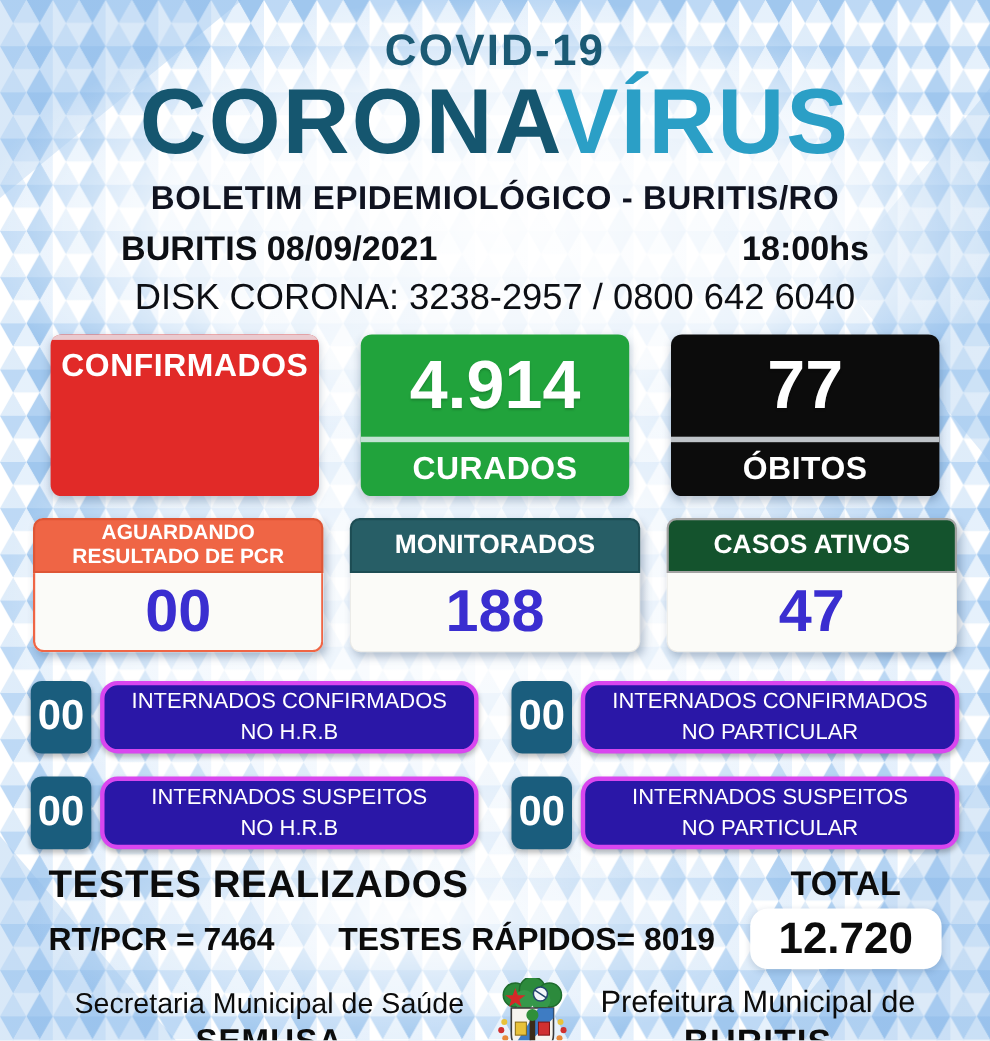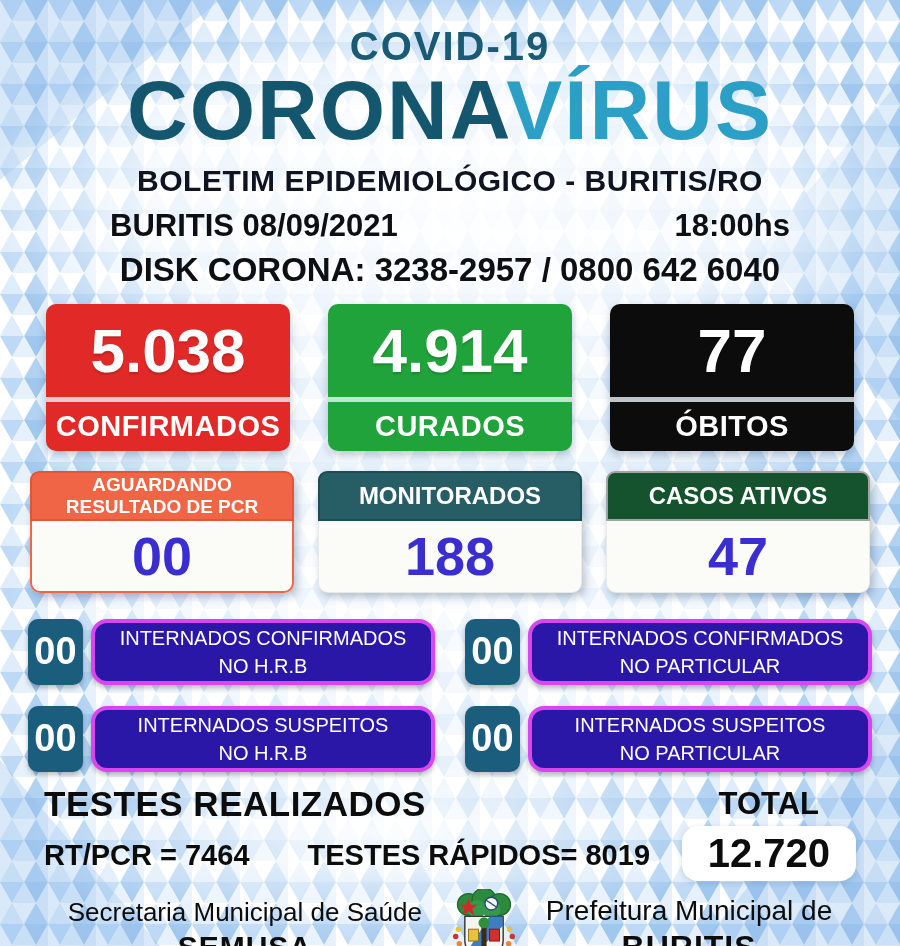--- a/index.html
+++ b/index.html
@@ -18,21 +18,21 @@
   }
 
   .content { position:relative; z-index:2; width:100%; height:100%; padding-top:24px; }
 
   
   .covid-title { text-align:center; font-size:40px; font-weight:800; color:#1b5a74; letter-spacing:2px; }
   .corona-title { text-align:center; font-size:84px; font-weight:800; line-height:.95; letter-spacing:2px; color:#15566f; margin-top:2px; }
   .corona-title .virus { color:#2b9fc6; }
   .bulletin-line { text-align:center; font-size:30px; font-weight:800; color:#101320; margin-top:13px; letter-spacing:.5px; }
   .date-row { width:680px; margin:10px auto 0; display:flex; justify-content:space-between; font-size:31px; font-weight:800; color:#0d0f14; }
-  .hotline-line { text-align:center; font-size:33px; font-weight:700; color:#0d0f14; margin-top:7px; }
+  .hotline-line { text-align:center; font-size:33px; font-weight:400; color:#0d0f14; margin-top:7px; }
 
   
   .primary-row { display:flex; justify-content:center; gap:38px; margin-top:15px; }
   .p-card { width:244px; border-radius:10px; overflow:hidden; box-shadow:0 4px 8px rgba(30,60,100,.28); }
   .p-card .num { height:93px; display:flex; align-items:center; justify-content:center; font-size:62px; font-weight:800; color:#fff; text-shadow:0 2px 2px rgba(0,0,0,.18); }
   .p-card .sep { height:5px; background:rgba(236,243,249,.8); }
   .p-card .lbl { height:49px; display:flex; align-items:center; justify-content:center; font-size:29px; font-weight:800; color:#fff; letter-spacing:.5px; }
   .p-red { background:#e12a28; }
   .p-green { background:#21a33c; }
   .p-black { background:#0c0c0c; }
@@ -101,21 +101,20 @@
     <div class="corona-title"><span>CORONA</span><span class="virus">VÍRUS</span></div>
     <div class="bulletin-line">BOLETIM EPIDEMIOLÓGICO - BURITIS/RO</div>
     <div class="date-row">
       <span>BURITIS 08/09/2021</span>
       <span>18:00hs</span>
     </div>
     <div class="hotline-line">DISK CORONA: 3238-2957 / 0800 642 6040</div>
 
     <div class="primary-row">
       <div class="p-card p-red">
-        <div class="num">5.038</div>
         <div class="sep"></div>
         <div class="lbl">CONFIRMADOS</div>
       </div>
       <div class="p-card p-green">
         <div class="num">4.914</div>
         <div class="sep"></div>
         <div class="lbl">CURADOS</div>
       </div>
       <div class="p-card p-black">
         <div class="num">77</div>

